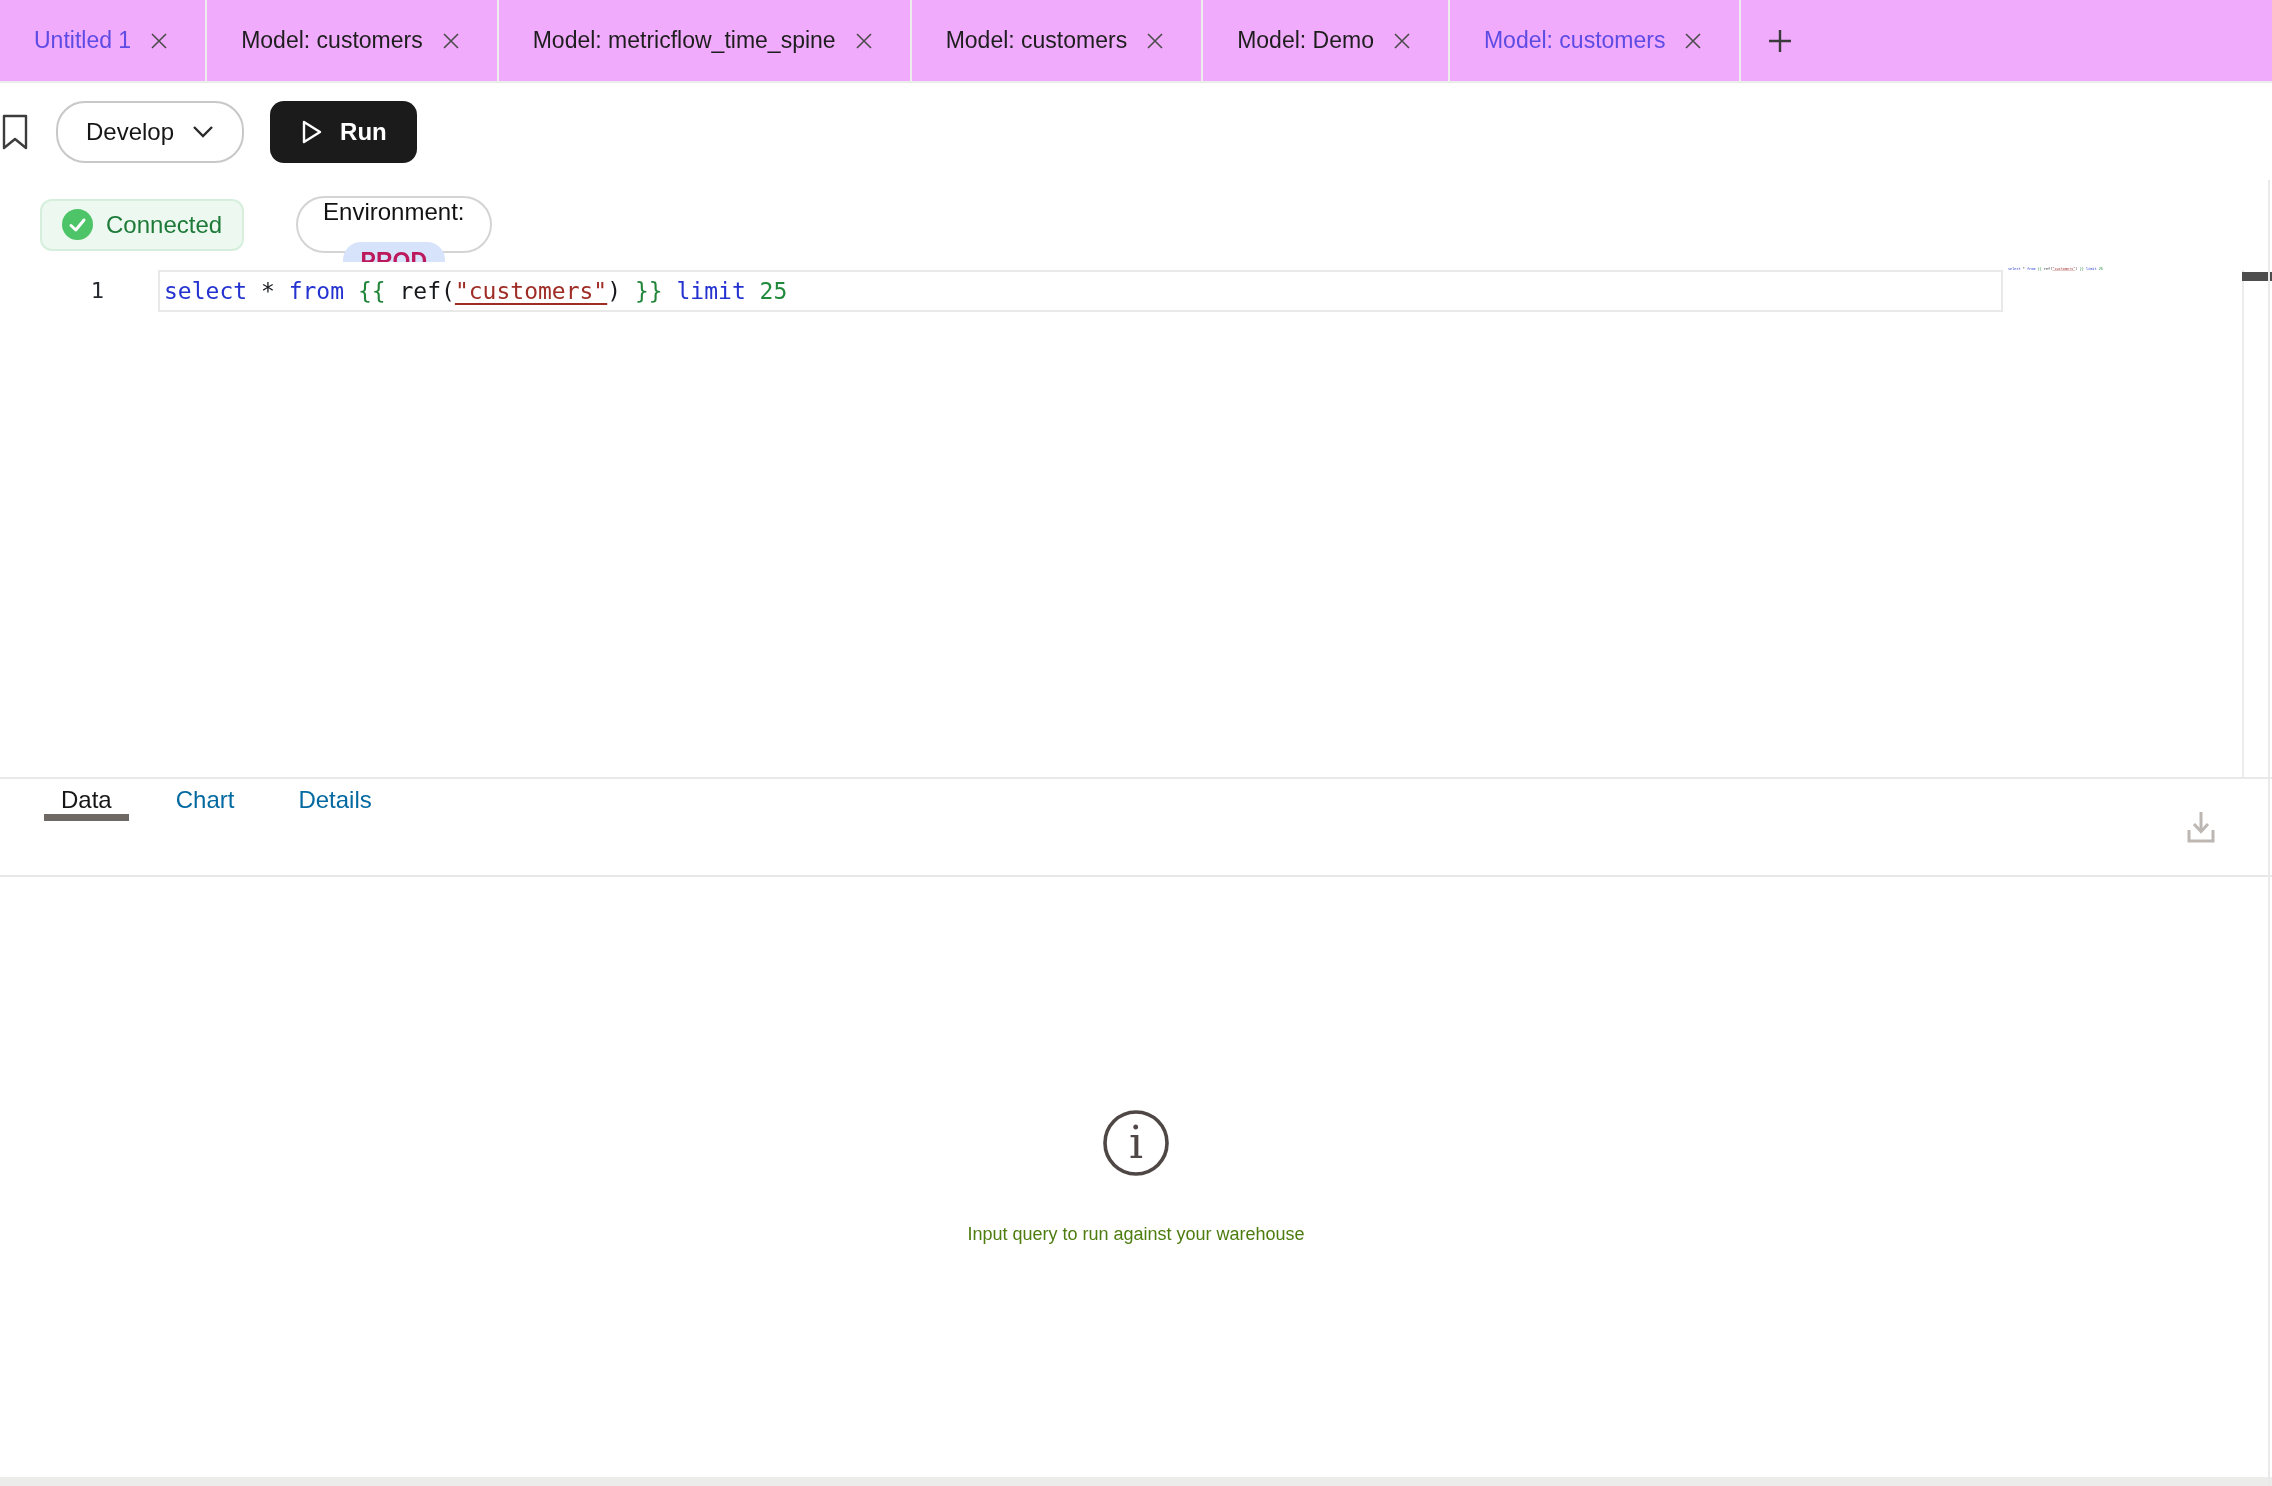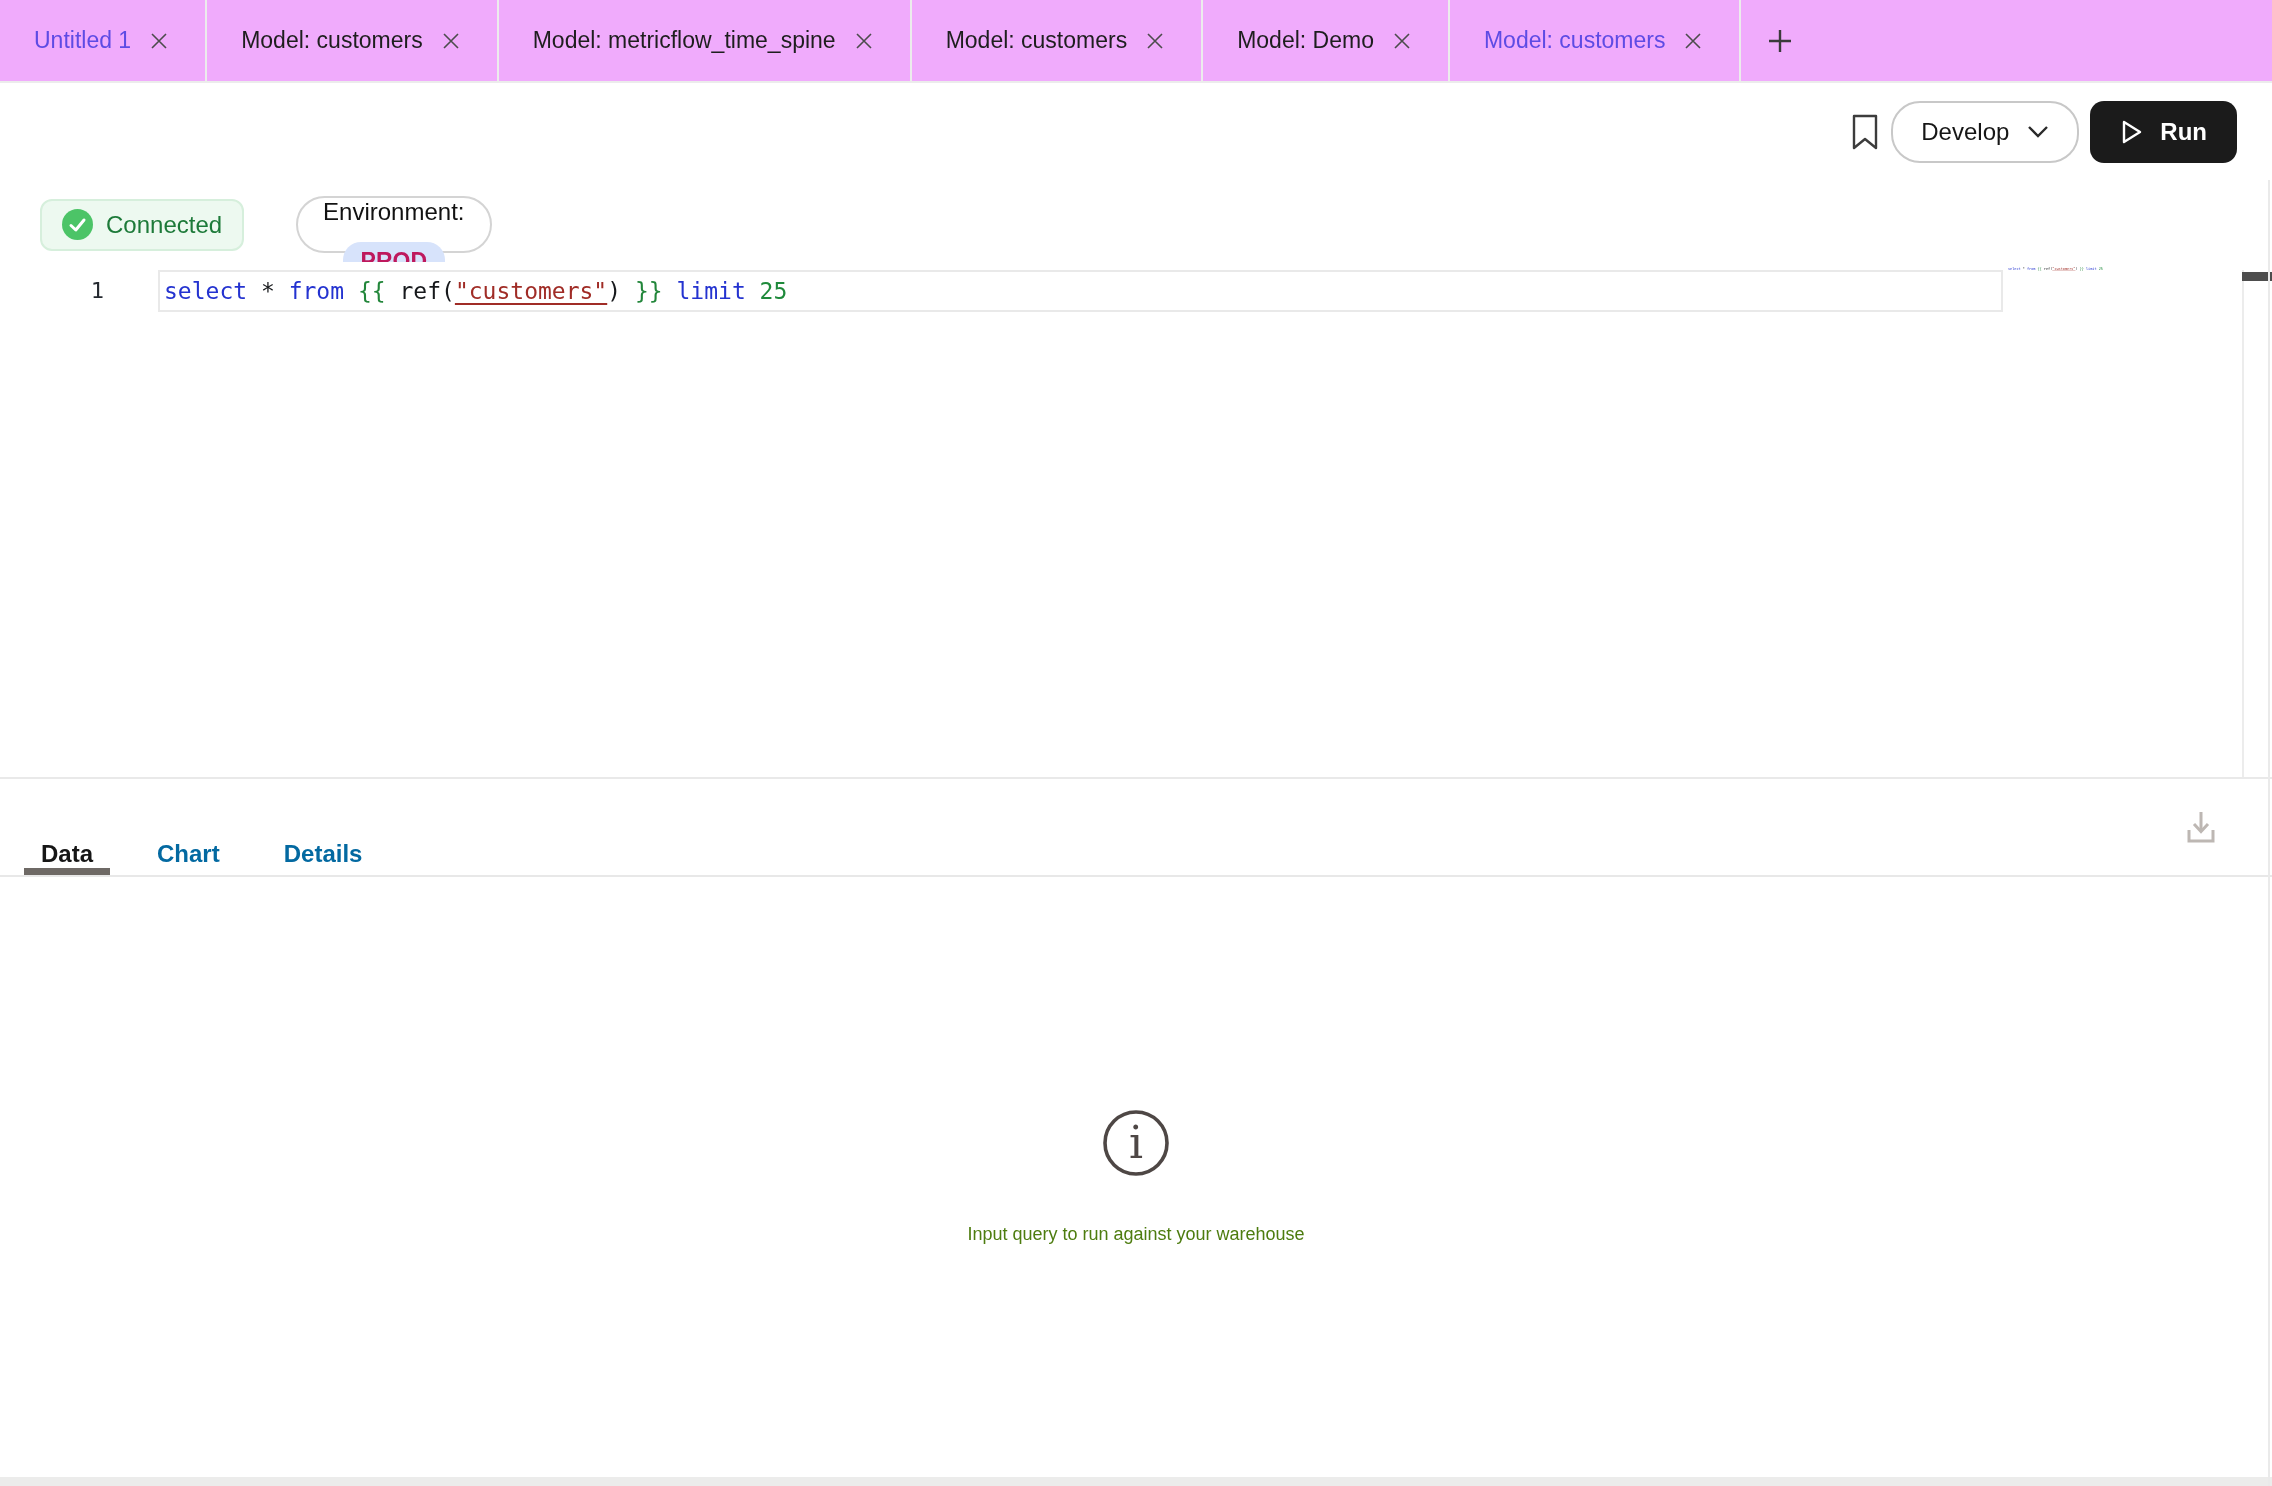--- a/index.html
+++ b/index.html
@@ -13,21 +13,21 @@
   .tab { display:flex; align-items:center; gap:16px; padding:0 34px; border-right:2px solid #ececec;
          font-size:23px; color:#1e1e1e; cursor:pointer; white-space:nowrap; }
   .tab.hl .tab-label { color:#5e4be4; }
   .xic { display:inline-flex; width:24px; height:24px; }
   .xic svg { width:24px; height:24px; stroke:#4c4c4c; stroke-width:1.6; fill:none; }
   .plus { width:78px; height:100%; display:flex; align-items:center; justify-content:center;
           background:none; border:none; cursor:pointer; }
   .plus svg { width:30px; height:30px; stroke:#3a3a3a; stroke-width:2.4; fill:none; }
 
   
-  .toolbar { height:97px; display:flex; align-items:center; justify-content:flex-end; gap:11px; padding-right:35px; }
+  .toolbar { height:97px; display:flex; align-items:center; gap:26px; padding-right:35px; }
   .bookmark { background:none; border:none; cursor:pointer; display:flex; align-items:center; }
   .bookmark svg { width:30px; height:36px; fill:none; stroke:#3c3c3c; stroke-width:2.4; stroke-linejoin:round; }
   .develop { display:flex; align-items:center; gap:18px; height:62px; padding:0 28px;
              background:#fff; border:2px solid #c8c8c8; border-radius:29px;
              font-size:24px; color:#161616; font-family:"Liberation Sans",sans-serif; cursor:pointer; }
   .develop svg { width:22px; height:13px; stroke:#2a2a2a; stroke-width:2.4; fill:none; }
   .run { display:flex; align-items:center; gap:16px; height:62px; padding:0 30px;
          background:#1b1b1b; color:#fff; border:none; border-radius:14px;
          font-size:24px; font-weight:600; font-family:"Liberation Sans",sans-serif; cursor:pointer; }
   .run svg { width:24px; height:26px; fill:none; stroke:#fff; stroke-width:2.4; stroke-linejoin:round; }
@@ -58,21 +58,21 @@
   .tk-string  { color:#a02c26; text-decoration:underline; text-decoration-color:#a02c26; text-underline-offset:4px; }
   .tk-number  { color:#1f8a3b; }
   .minimap { position:absolute; left:2008px; top:4px; width:232px; height:100%; overflow:hidden; }
   .minimap .code { display:inline-block; transform:scale(0.25); transform-origin:top left; font-size:14px; padding-left:0; }
   .minimap .tk-string { text-underline-offset:2px; }
   .ruler-track { position:absolute; left:2242px; top:8px; bottom:0; width:28px; border-left:2px solid #ececec; }
   .ruler-mark { position:absolute; left:2242px; top:10px; width:30px; height:9px; background:#4d4d4d; }
 
   
   .results { border-top:2px solid #e9e9e9; }
-  .results-tabs { position:relative; display:flex; align-items:flex-end; height:98px; border-bottom:2px solid #e8e8e8; padding-left:24px;font-weight:bold; }
+  .results-tabs { position:relative; display:flex; align-items:flex-start; height:98px; border-bottom:2px solid #e8e8e8; padding-left:44px; }
   .rtabs { display:flex; align-items:stretch; }
   .rtab { display:flex; align-items:center; padding:0 17px; margin-right:30px; font-size:24px; color:#0369a1;
           cursor:pointer; border-bottom:7px solid transparent; border-top:7px solid transparent; }
   .rtab.active { color:#161616; border-bottom-color:#6e6965; }
   .download { position:absolute; right:49px; top:0; bottom:0; display:flex; align-items:center;
               background:none; border:none; cursor:pointer; }
   .download svg { width:44px; height:44px; stroke:#bdb7b3; stroke-width:3; fill:none; }
 
   .empty { height:598px; display:flex; flex-direction:column; align-items:center; justify-content:center; gap:42px; }
   .info-ic svg { width:70px; height:70px; }

